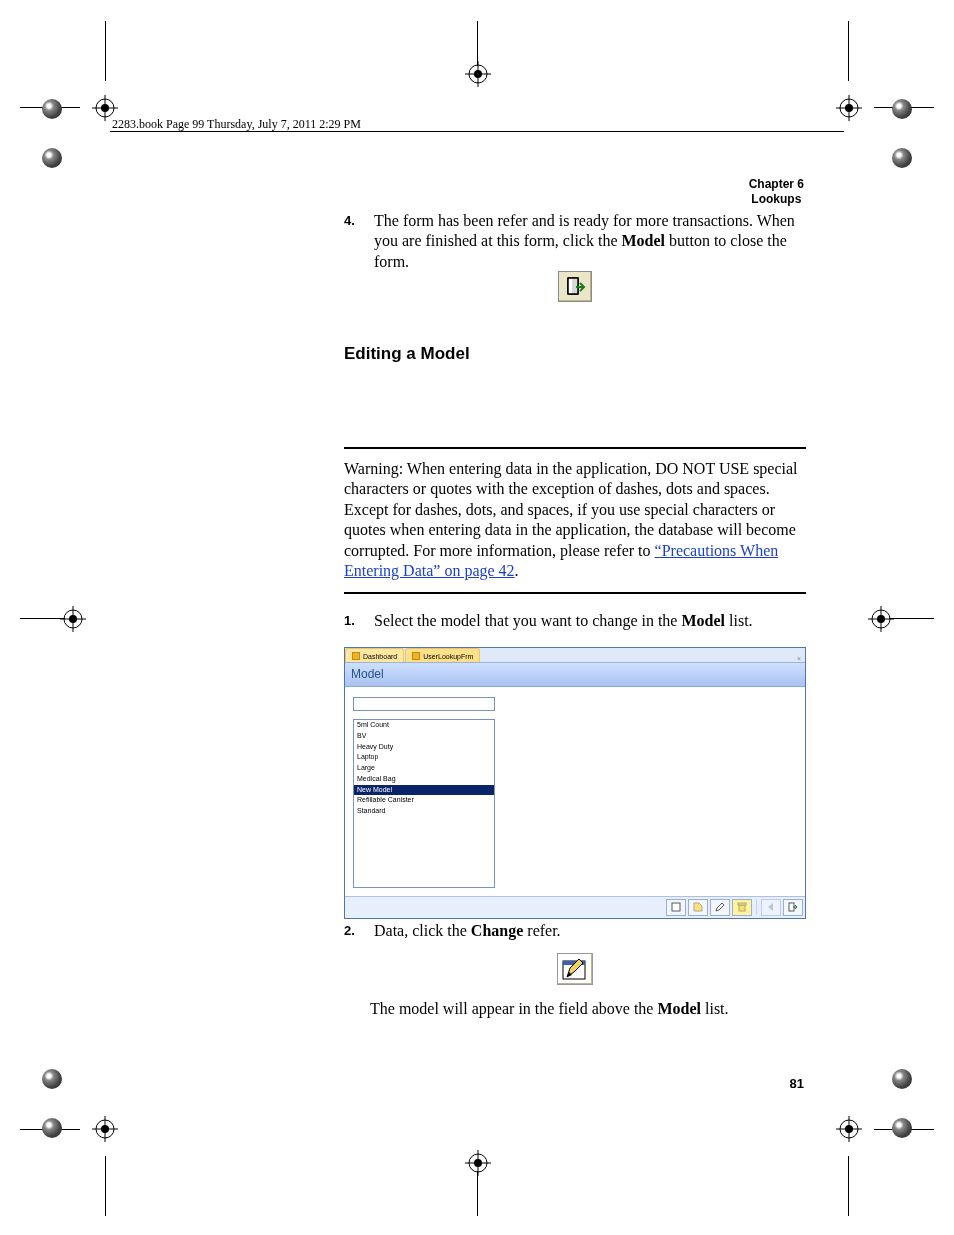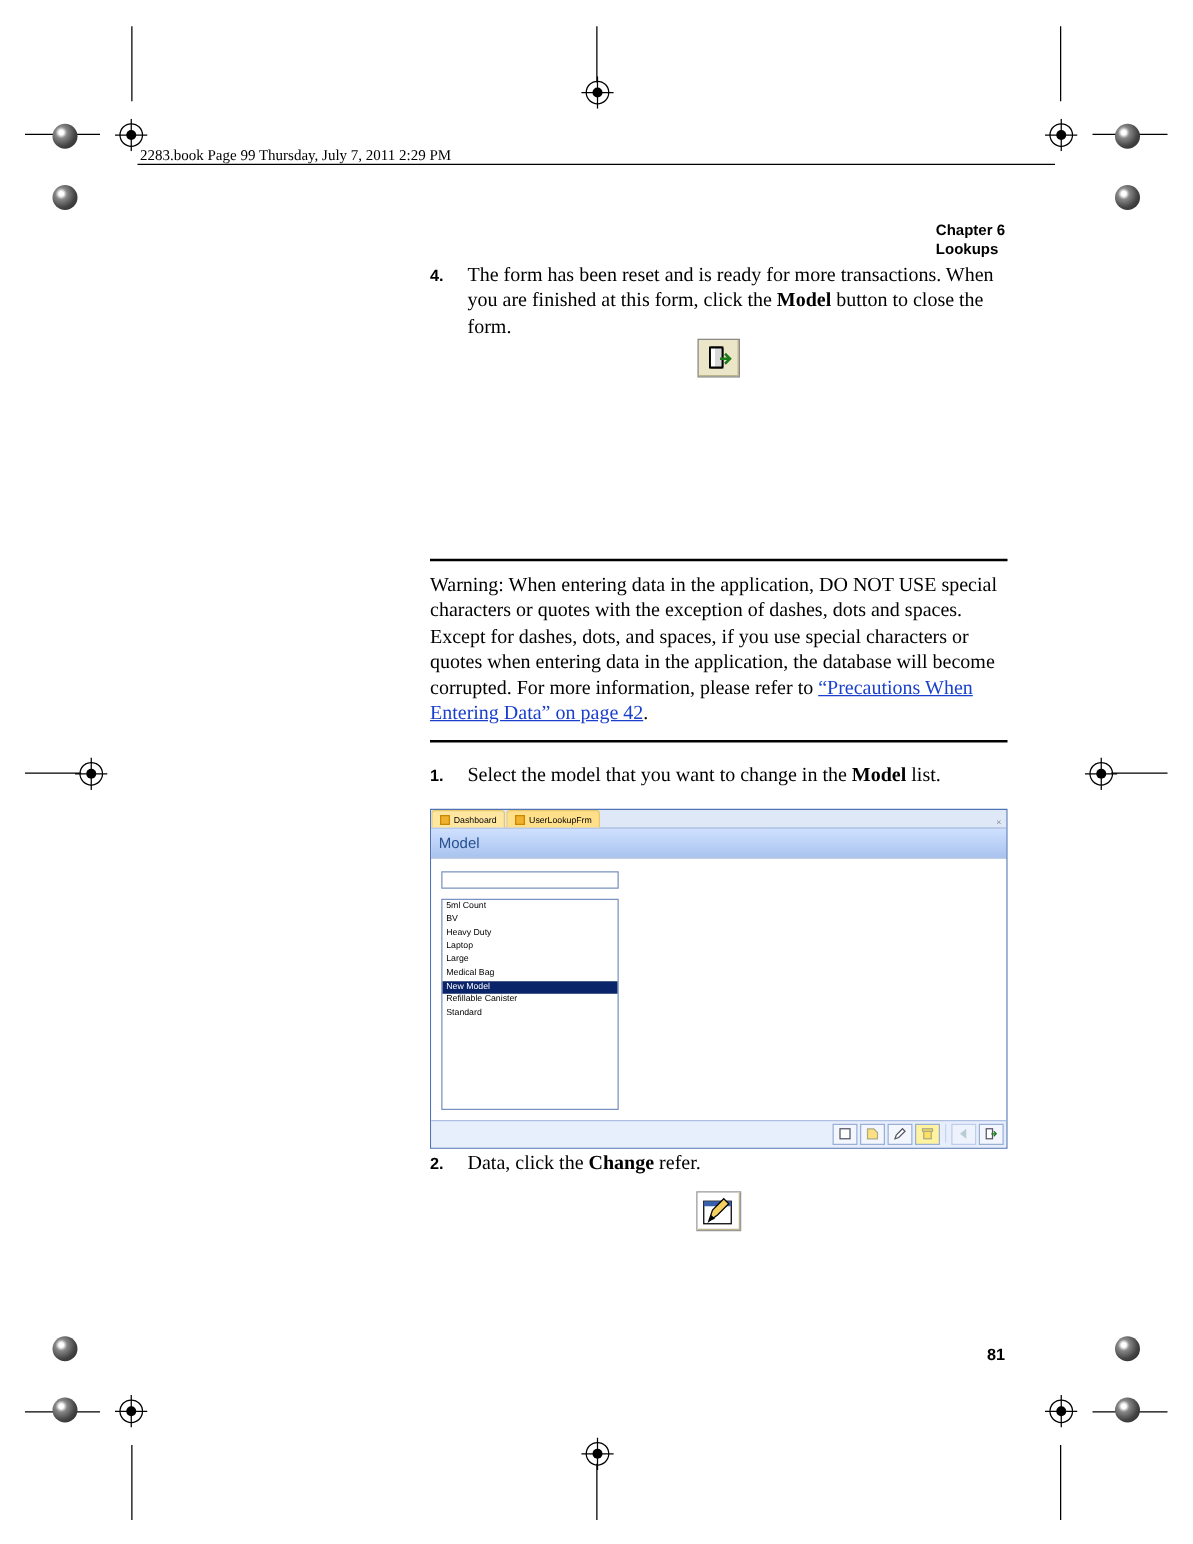--- a/index.html
+++ b/index.html
@@ -8,21 +8,21 @@
   .reg{position:absolute;width:26px;height:26px}
   .reg svg{display:block}
   .bead{position:absolute;width:20px;height:20px;border-radius:50%;
         background:radial-gradient(circle at 35% 35%,#fff 0 10%,#888 25%,#444 60%,#222 100%)}
   .hline{position:absolute;height:1px;background:#000}
   .vline{position:absolute;width:1px;background:#000}
   
   .bookstamp{position:absolute;left:112px;top:116px;font-family:"Times New Roman",serif;font-size:12px}
   .bookstamp-rule{position:absolute;left:110px;right:110px;top:130px;height:1px;background:#000}
   
-  .runhead{position:absolute;right:150px;top:176px;text-align:left;
+  .runhead{position:absolute;right:150px;top:176px;text-align:center;
            font-family:Arial,Helvetica,sans-serif;font-size:12px;font-weight:700;line-height:1.25}
   
   .col{position:absolute;left:344px;right:148px;font-size:16px;line-height:1.28}
   .step{display:flex;gap:14px;margin:0 0 10px}
   .step-num{font-family:Arial,Helvetica,sans-serif;font-size:13px;font-weight:700;flex:0 0 16px;margin-top:2px}
   .step-body{flex:1}
   strong.ui{font-weight:700}
   .h2{font-family:Arial,Helvetica,sans-serif;font-weight:700;font-size:17px;margin:0 0 18px}
   .rule{height:2px;background:#000;margin:6px 0 10px}
   .warn{}
@@ -146,37 +146,40 @@
 
 <div class="runhead">
   <div>Chapter 6</div>
   <div>Lookups</div>
 </div>
 
 <div class="col" style="top:210px">
   <div class="step">
     <span class="step-num">4.</span>
     <span class="step-body">
-      <span>The form has been reset and is ready for more transactions. When you are finished at this form, click the </span><strong class="ui">Model</strong><span> button to close the form.</span>
+      <span>The form has been refer and is ready for more transactions. When you are finished at this form, click the </span><strong class="ui">Model</strong><span> button to close the form.</span>
     </span>
   </div>
 </div>
 
 <div class="col center" style="top:270px">
   <span class="btn-chip">
     <svg width="22" height="22" viewBox="0 0 22 22">
       <rect x="4" y="2" width="10" height="16" rx="1" fill="none" stroke="#000" stroke-width="1.5"></rect>
       <rect x="4" y="2" width="10" height="16" rx="1" fill="#fff"></rect>
       <path d="M4 2h10v16H8V2" fill="#d8d8d8"></path>
       <path d="M4 2h10v16H4z" fill="none" stroke="#000" stroke-width="1.5"></path>
       <path d="M12 11h8M16 7l4 4-4 4" fill="none" stroke="#1b7b1b" stroke-width="2"></path>
     </svg>
   </span>
 </div>
 
+<div class="col" style="top:342px">
+  <div class="h2">Editing a Model</div>
+</div>
 
 
 <div class="col" style="top:440px">
   <div class="rule"></div>
   <p class="warn" style="margin:0">
     <span>Warning:</span><span>   When entering data in the application, DO NOT USE special characters or quotes with the exception of dashes, dots and spaces. Except for dashes, dots, and spaces, if you use special characters or quotes when entering data in the application, the database will become corrupted. For more information, please refer to </span><a class="link">“Precautions When Entering Data” on page 42</a><span>.</span>
   </p>
   <div class="rule" style="margin-top:10px"></div>
 </div>
 
@@ -269,16 +272,21 @@
   <span class="btn-chip" style="background:#fff;border-color:#999;padding:3px">
     <svg width="28" height="24" viewBox="0 0 28 24">
       <rect x="2" y="4" width="22" height="18" fill="#fff" stroke="#000"></rect>
       <rect x="2" y="4" width="22" height="4" fill="#3a5fab"></rect>
       <path d="M6 20l3-9 9-9 4 4-9 9z" fill="#f4d060" stroke="#000"></path>
       <path d="M6 20l2-5 3 3z" fill="#000"></path>
     </svg>
   </span>
 </div>
 
+<div class="col" style="top:998px">
+  <p style="margin:0 0 0 26px">
+    <span>The model will appear in the field above the </span><strong class="ui">Model</strong><span> list.</span>
+  </p>
+</div>
 
 <div class="pagen">81</div>
 
 </div>
 
 </body></html>

